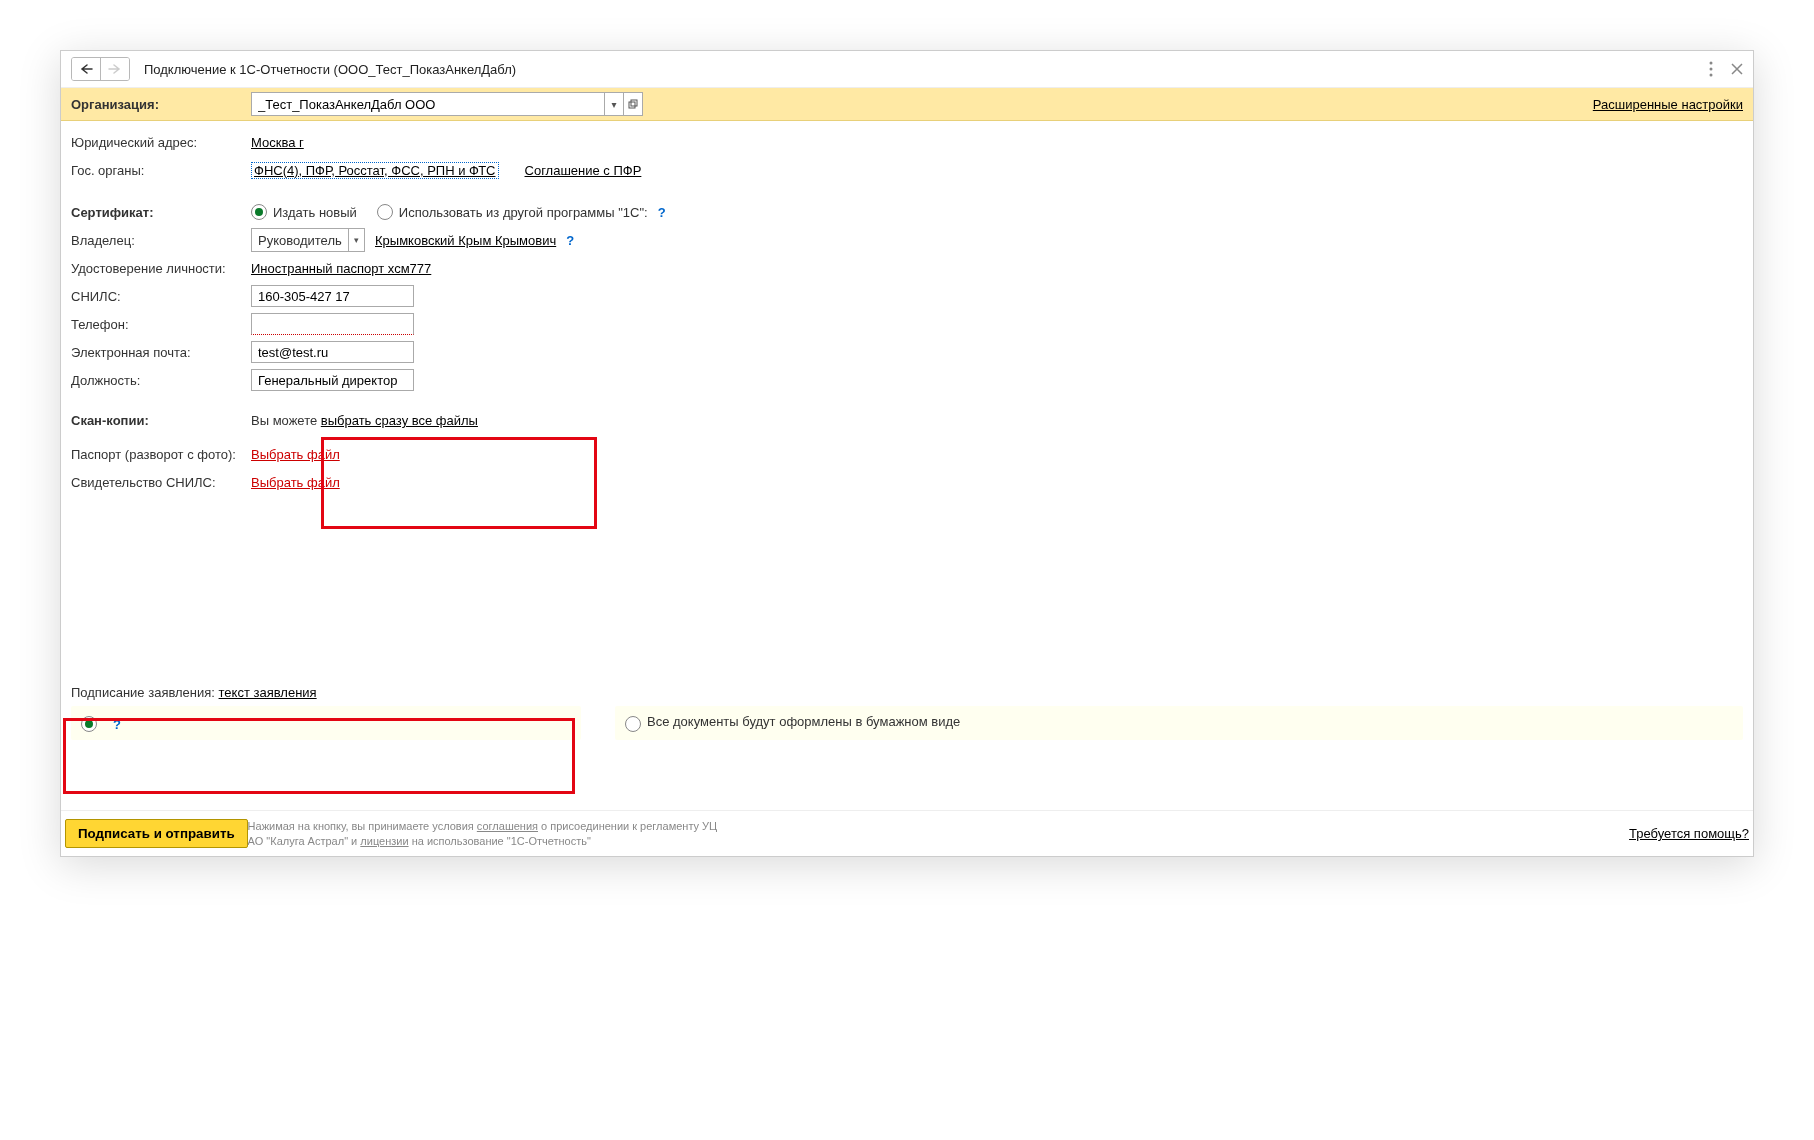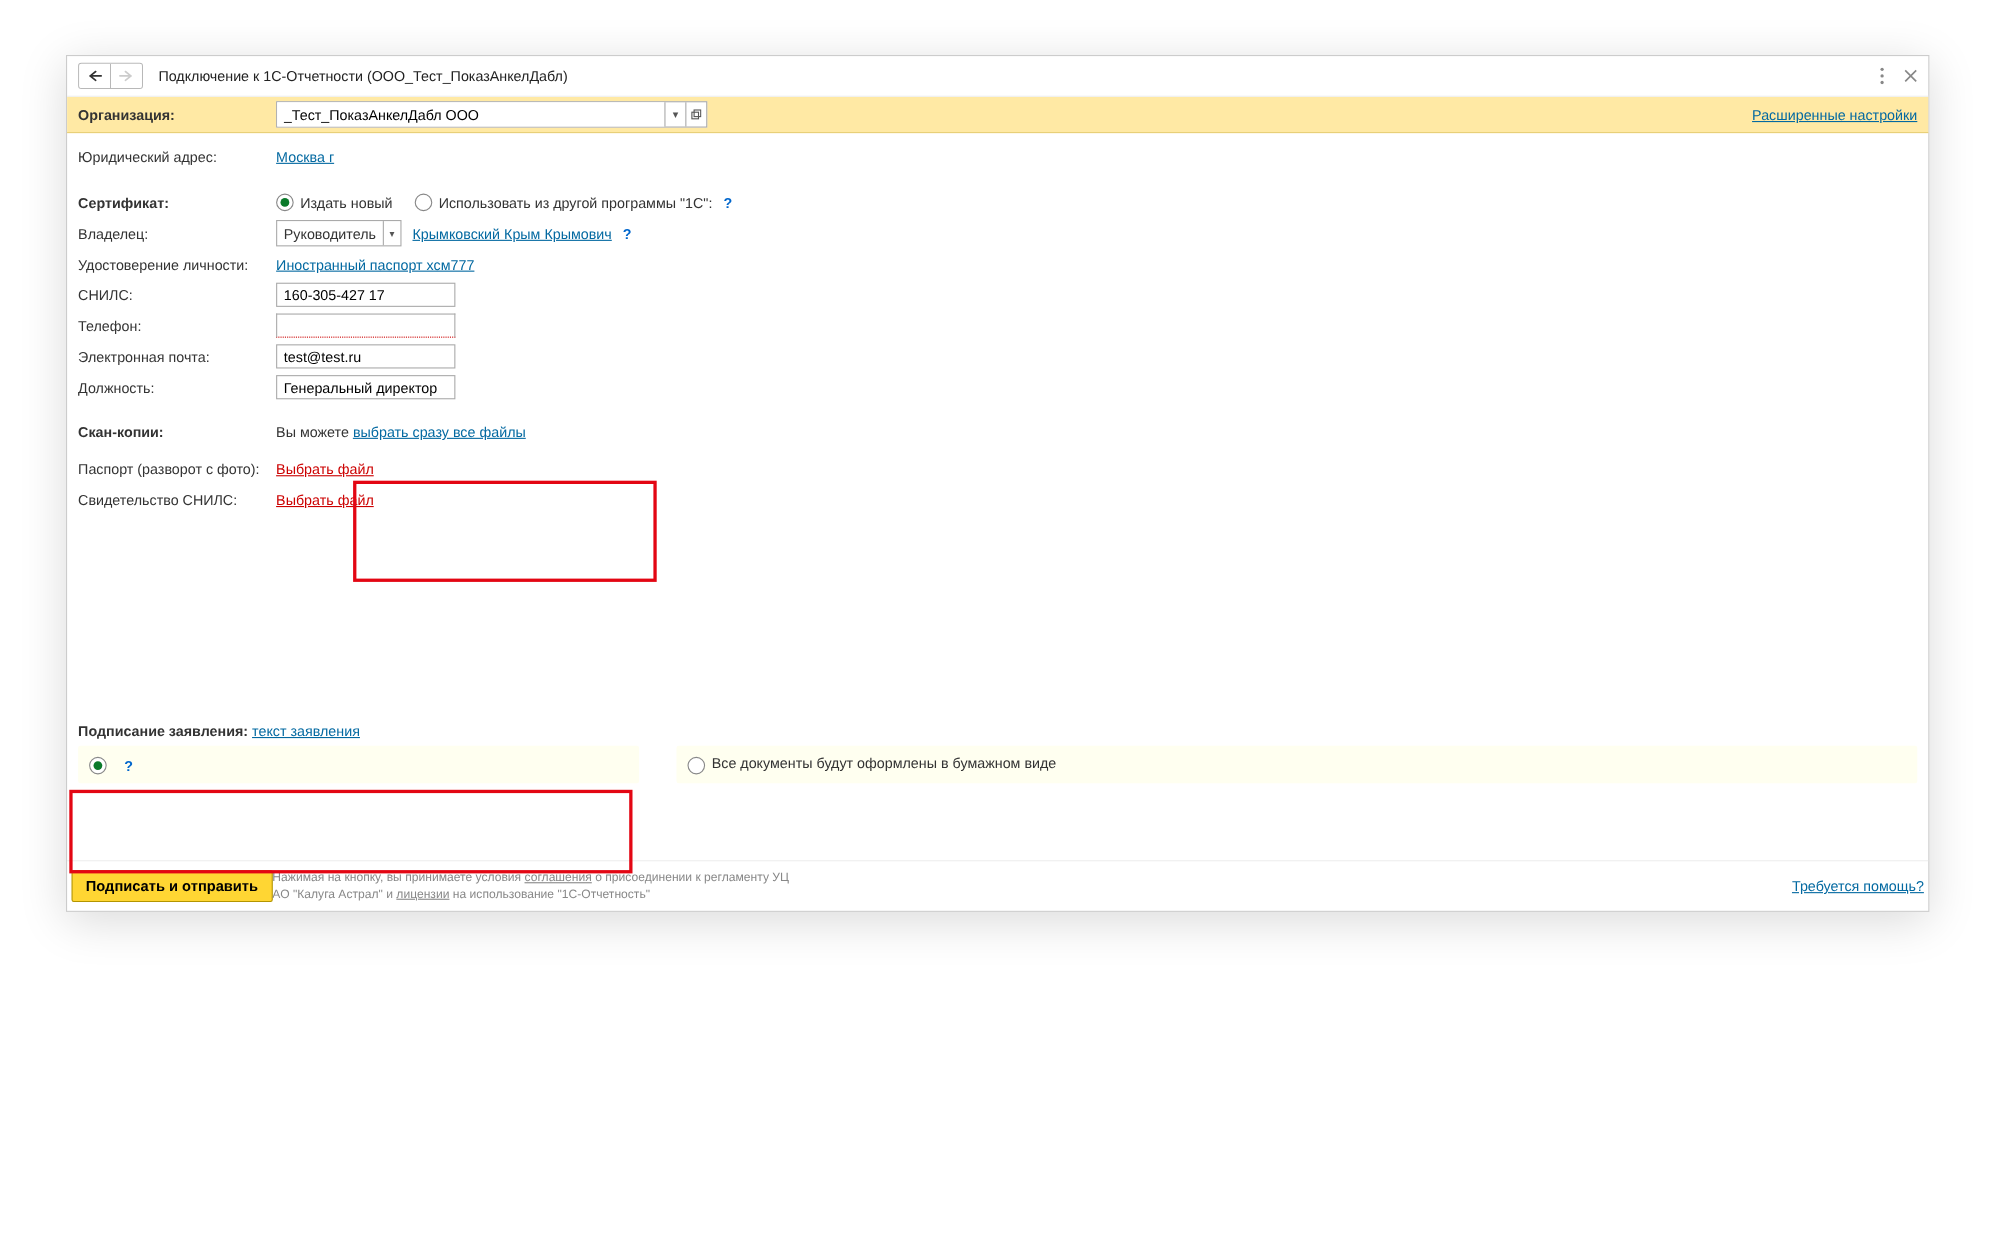--- a/index.html
+++ b/index.html
@@ -12,21 +12,21 @@
 .nav-btn:first-child{border-right:1px solid #b8b8b8}
 .title{font-size:13px;color:#222;flex:1}
 .title-actions{display:flex;gap:18px;align-items:center;color:#888}
 .title-actions span{cursor:pointer}
 .yellow-bar{background:#ffe9a4;display:flex;align-items:center;padding:4px 10px;border-bottom:1px solid #e8d079}
 .yellow-bar .label{font-weight:bold;width:180px}
 .combo{display:flex;align-items:stretch;border:1px solid #aaa;background:#fff;height:22px}
 .combo input{border:none;padding:0 6px;width:340px;font-size:13px;outline:none}
 .combo .btn{width:18px;border-left:1px solid #aaa;display:flex;align-items:center;justify-content:center;font-size:10px;color:#555;cursor:pointer}
 .yellow-bar .spacer{flex:1}
-.link{color:#0369a1;text-decoration:underline;cursor:pointer}
+.link{color:#000000;text-decoration:underline;cursor:pointer}
 .link-red{color:#c00;text-decoration:underline;cursor:pointer}
 .body{padding:8px 10px 70px 10px;min-height:560px;position:relative}
 .row{display:flex;align-items:center;min-height:26px;margin-bottom:2px}
 .row .label{width:180px;color:#333}
 .row .label.bold{font-weight:bold}
 .text-input{border:1px solid #aaa;height:22px;padding:0 6px;font-size:13px;width:163px;box-sizing:border-box}
 .text-input.req{border-bottom:1px dotted #c00}
 .radio{width:14px;height:14px;border:1px solid #888;border-radius:50%;display:inline-flex;align-items:center;justify-content:center;margin-right:6px;vertical-align:middle;cursor:pointer;background:#fff}
 .radio.sel::after{content:"";width:8px;height:8px;background:#0a7a2a;border-radius:50%;display:block}
 .help{color:#0066cc;font-weight:bold;cursor:pointer;margin-left:10px}
@@ -99,20 +99,25 @@
     <div class="spacer"></div>
     <span class="link">Расширенные настройки</span>
   </div>
 
   <div class="body">
 
     <div class="row">
       <div class="label">Юридический адрес:</div>
       <span class="link">Москва г</span>
     </div>
+    <div class="row">
+      <div class="label">Гос. органы:</div>
+      <span class="link" style="border:1px dotted #0066cc;padding:0 2px">ФНС(4), ПФР, Росстат, ФСС, РПН и ФТС</span>
+      <span class="link" style="margin-left:26px">Соглашение с ПФР</span>
+    </div>
 
     <div style="height:14px"></div>
 
     <div class="row">
       <div class="label bold">Сертификат:</div>
       <span class="radio sel"></span>
       <span>Издать новый</span>
       <span style="width:20px"></span>
       <span class="radio"></span>
       <span>Использовать из другой программы "1С":</span>
@@ -168,21 +173,21 @@
       <div class="label">Паспорт (разворот с фото):</div>
       <span class="link-red">Выбрать файл</span>
     </div>
     <div class="row">
       <div class="label">Свидетельство СНИЛС:</div>
       <span class="link-red">Выбрать файл</span>
     </div>
 
     <div class="sign-section">
       <div style="margin-bottom:6px">
-        <span style="font-weight:bold">Подписание заявления:</span>
+        <span style="font-weight:normal">Подписание заявления:</span>
         <span> </span>
         <span class="link">текст заявления</span>
       </div>
       <div class="sign-row">
         <div class="sign-box left">
           <span class="radio sel"></span>
           <span class="help" style="align-self:flex-end">?</span>
         </div>
         <div class="sign-box">
           <span class="radio"></span>

